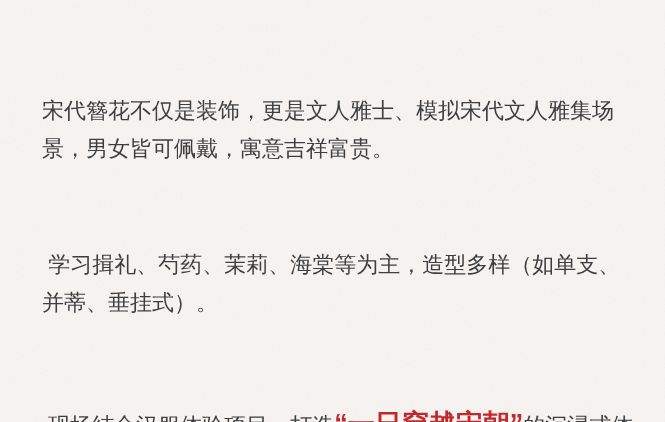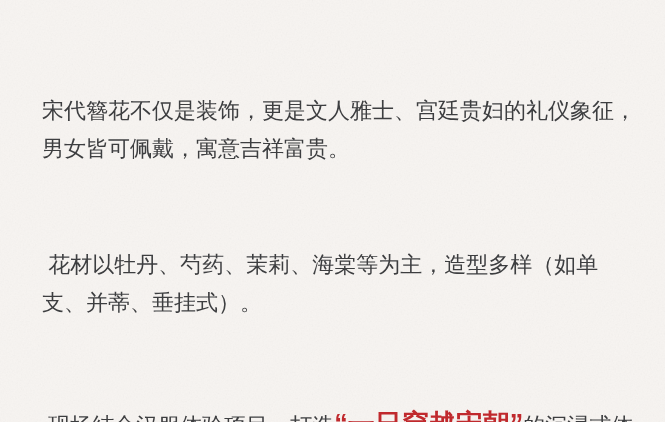--- a/index.html
+++ b/index.html
@@ -55,18 +55,18 @@
 
   <svg class="grain" xmlns="http://www.w3.org/2000/svg" width="665" height="422">
     <filter id="noiseF">
       <feTurbulence type="fractalNoise" baseFrequency="0.65" numOctaves="3" stitchTiles="stitch"></feTurbulence>
       <feColorMatrix type="saturate" values="0"></feColorMatrix>
     </filter>
     <rect width="665" height="422" filter="url(#noiseF)"></rect>
   </svg>
 
   <div class="content">
-    <p class="para-1">宋代簪花不仅是装饰，更是文人雅士、宫廷贵妇的礼仪象征，男女皆可佩戴，寓意吉祥富贵。</p>
-    <p class="para-2"> 花材以牡丹、芍药、茉莉、海棠等为主，造型多样（如单支、并蒂、垂挂式）。</p>
+    <p class="para-1">宋代簪花不仅是装饰，更是文人雅士、模拟宋代文人雅集场景，男女皆可佩戴，寓意吉祥富贵。</p>
+    <p class="para-2"> 学习揖礼、芍药、茉莉、海棠等为主，造型多样（如单支、并蒂、垂挂式）。</p>
     <p class="para-3"><span> 现场结合汉服体验项目，打造</span><span class="highlight">“一日穿越宋朝”</span><span>的沉浸式体验。现场提供仿古发簪（竹制、木制、玉质）、仿真花卉（永生花、绢花）、发绳、珠翠配件，教导游客正确佩戴簪花的位置（男子簪于冠冕，女子簪于发髻），以及不同场合的佩戴规范。模拟宋代文人雅集场景，学习揖礼、万福礼等简单礼仪动作。</span></p>
   </div>
 
 </div>
 
 </body></html>

